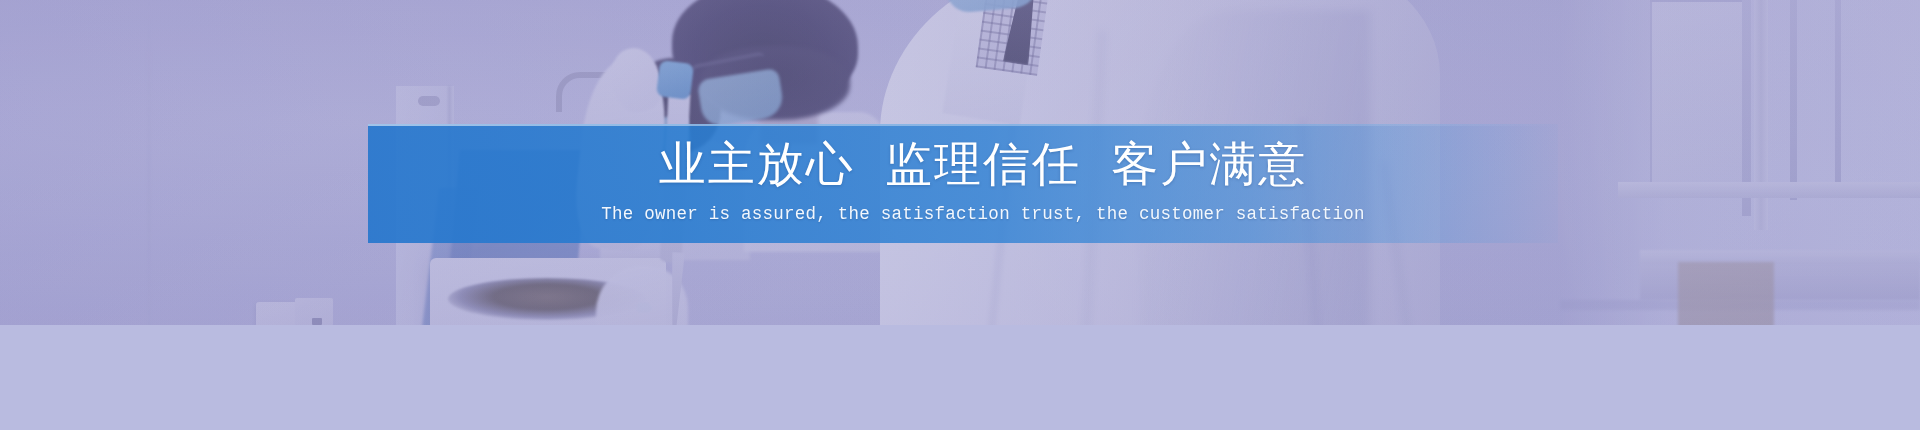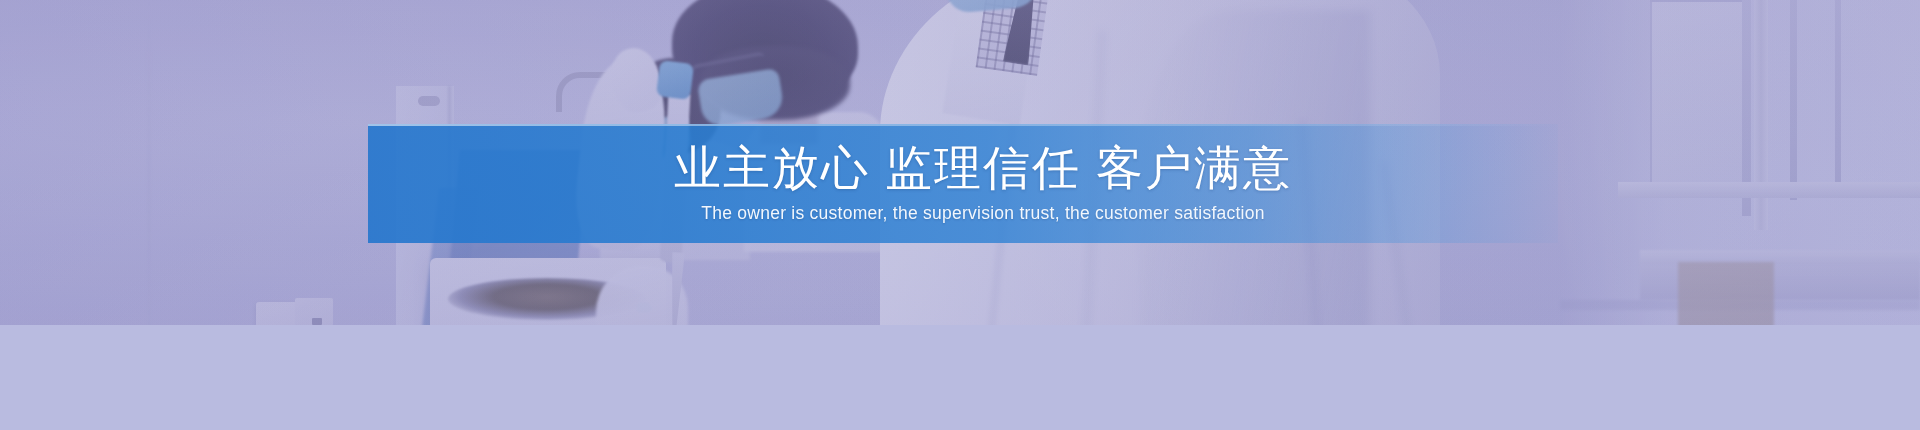--- a/index.html
+++ b/index.html
@@ -5,21 +5,21 @@
   html, body {
     margin: 0;
     padding: 0;
     background: #b9bbe0;
   }
   #banner {
     position: relative;
     width: 1920px;
     height: 325px;
     overflow: hidden;
-    font-family: Liberation Sans, sans-serif;
+    font-family: Liberation Mono, monospace;
     background: #3b82f6;
   }
 
   
   .photo { position:absolute; inset:0; overflow:hidden; }
 
   
   .wall {
     position:absolute; inset:0;
     background:
@@ -601,16 +601,16 @@
 
     <div class="grade"></div>
     <div class="grade2"></div>
   </div>
 
   <div class="band"></div>
   <div class="band-top-line"></div>
 
   <div class="band-inner">
     <div class="headline">业主放心 监理信任  客户满意</div>
-    <div class="subline">The owner is customer, the supervision trust, the customer satisfaction</div>
+    <div class="subline">The owner is assured, the satisfaction trust, the customer satisfaction</div>
   </div>
 
 </div>
 
 </body></html>

